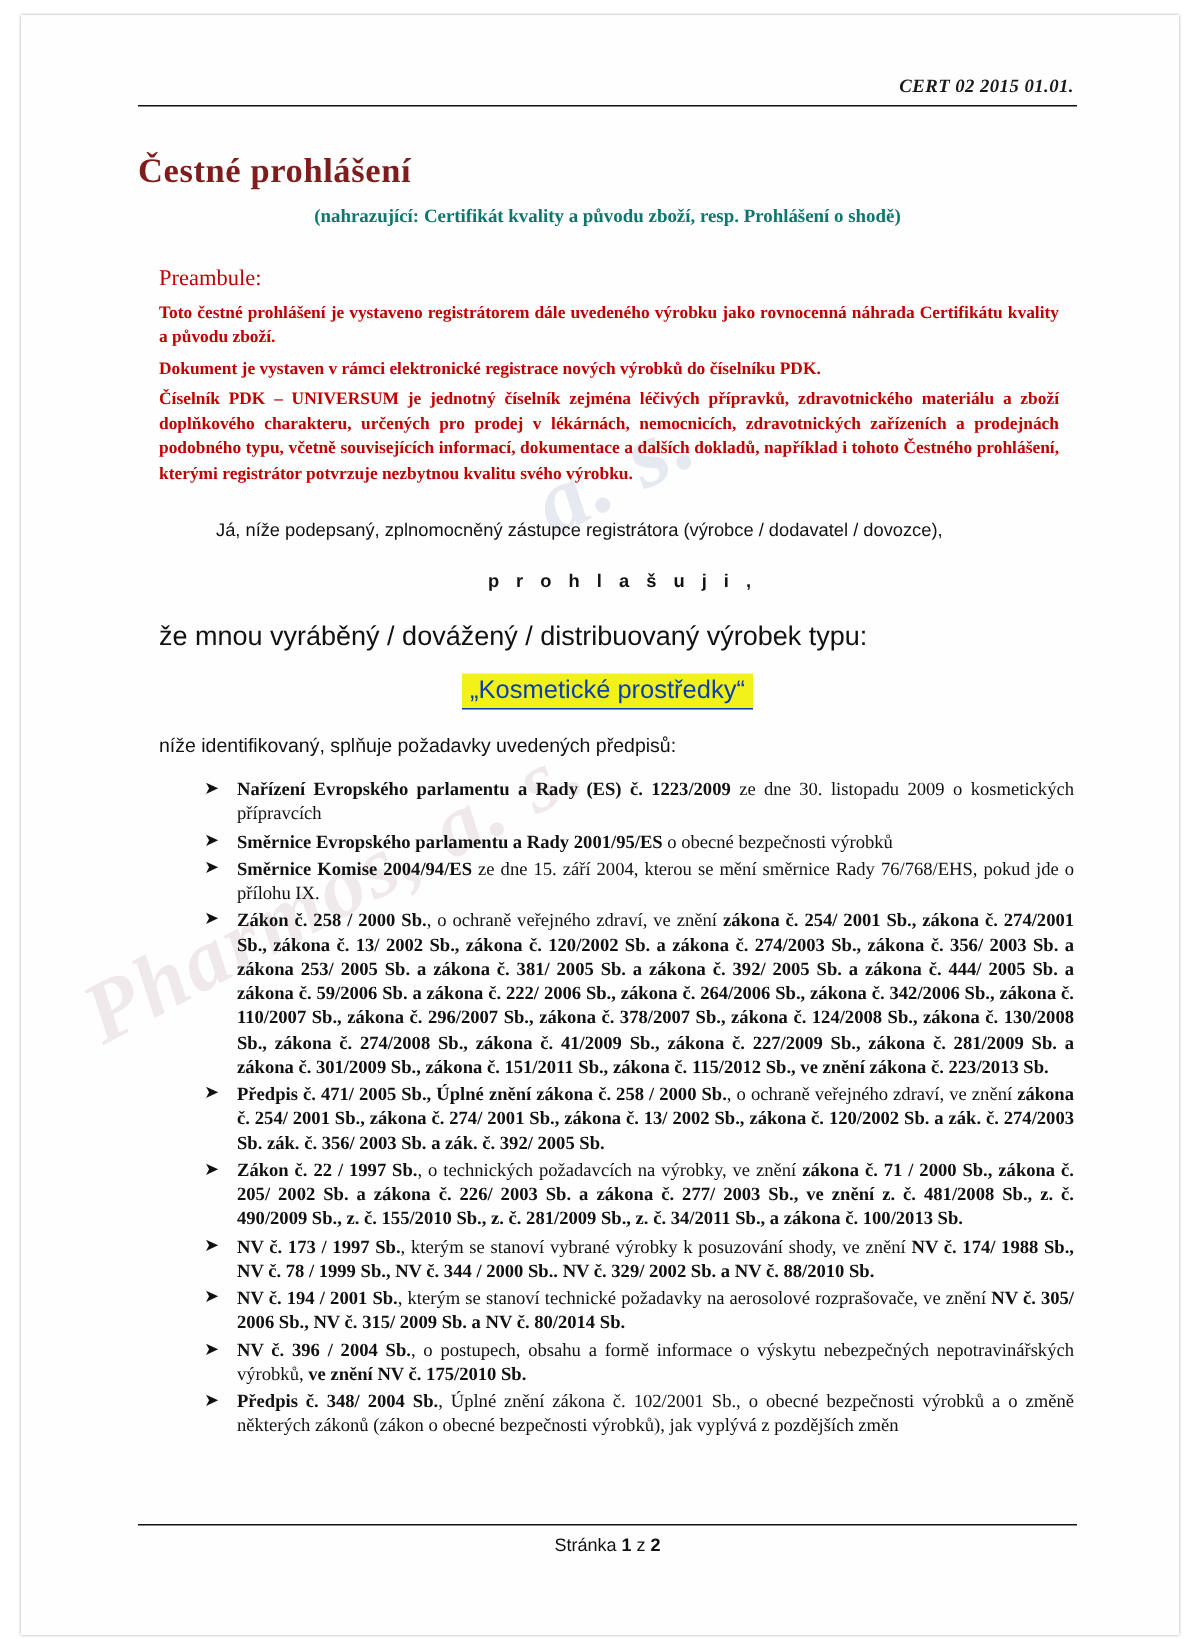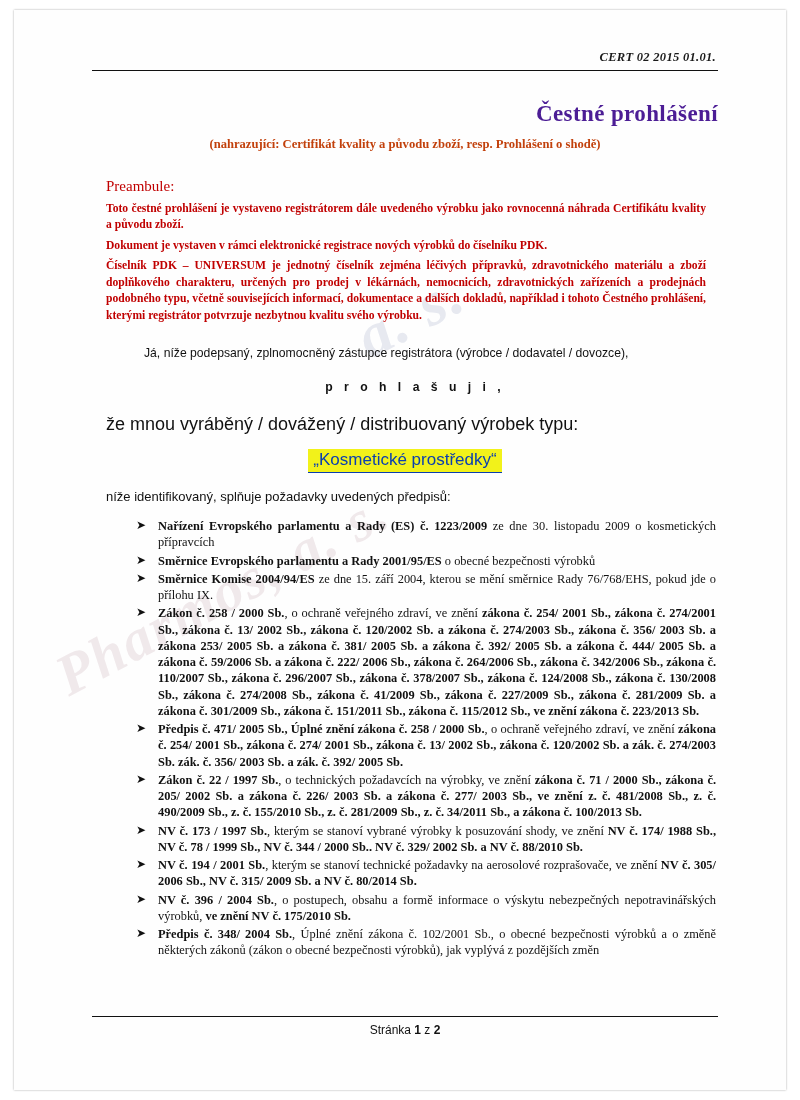--- a/index.html
+++ b/index.html
@@ -80,31 +80,31 @@
   .rule {
     border-top: 1.6px solid #111;
     margin-top: 5px;
   }
   .rule-bottom {
     border-top: 1.6px solid #111;
     margin-bottom: 6px;
   }
 
   .title {
-    text-align: right;
-    color: #4c1d95;
+    text-align: left;
+    color: #7f1d1d;
     font-family: "Liberation Serif", serif;
     font-weight: bold;
     font-size: 23px;
     margin-top: 30px;
     letter-spacing: 0.4px;
   }
   .subtitle {
     text-align: center;
-    color: #c2410c;
+    color: #0f766e;
     font-family: "Liberation Serif", serif;
     font-weight: bold;
     font-size: 12.6px;
     margin-top: 10px;
   }
 
   .preamble-head {
     color: #c00000;
     font-weight: normal;
     font-size: 15px;

